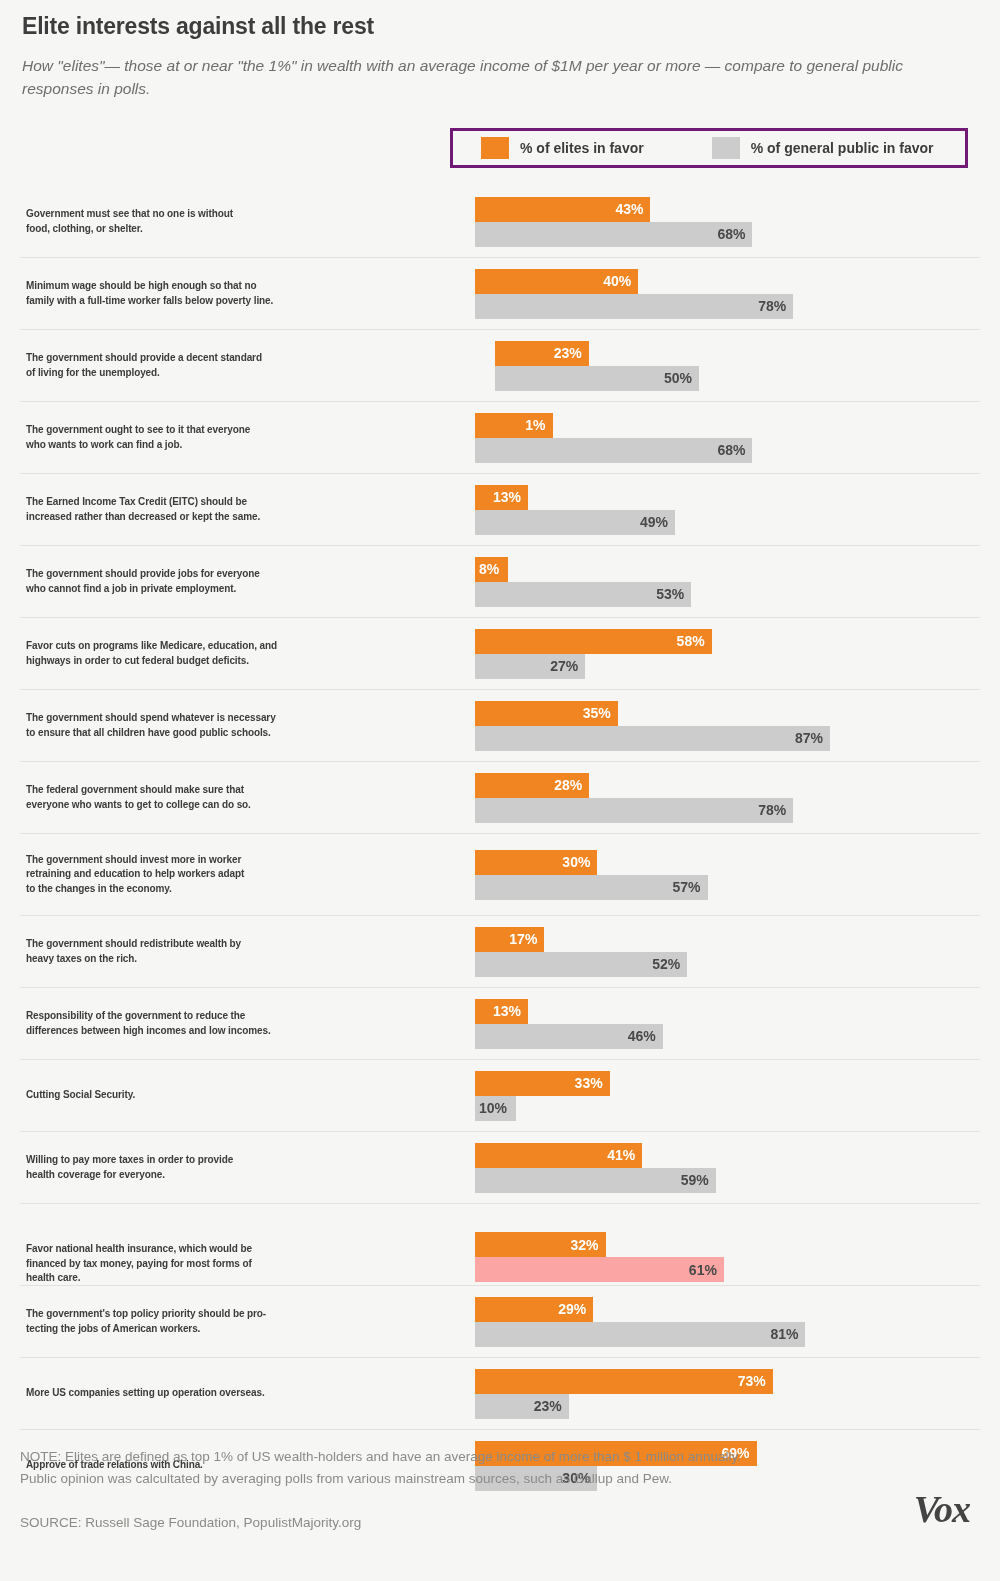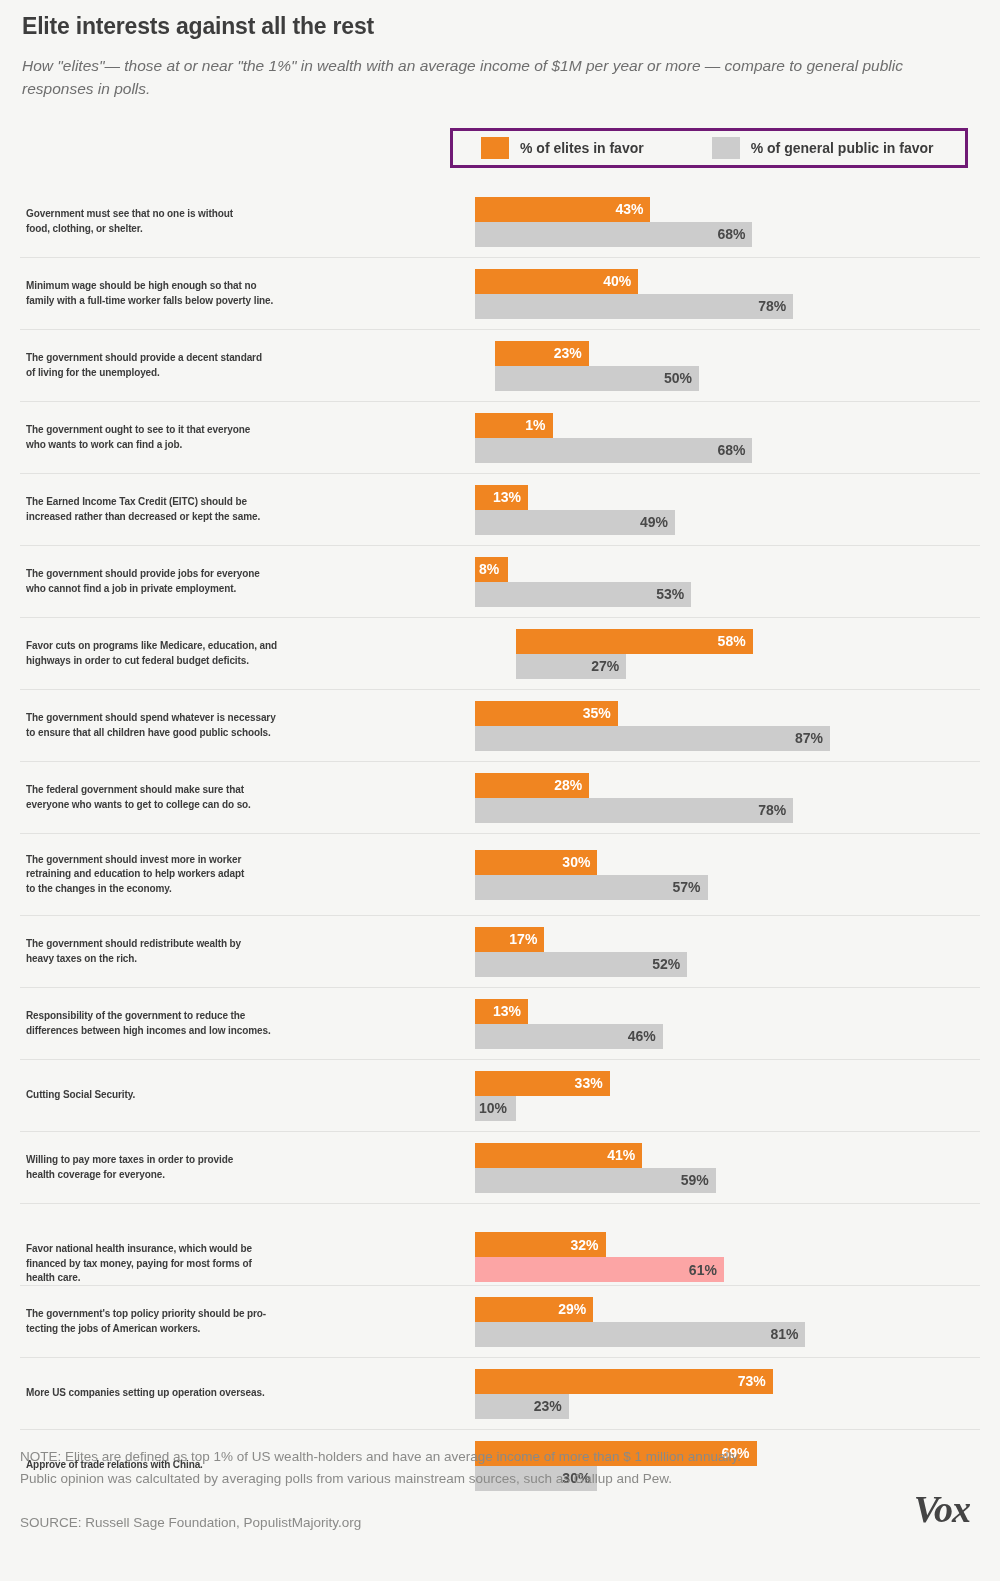--- a/index.html
+++ b/index.html
@@ -243,21 +243,21 @@
       </div>
       <div class="row-bars">
         <div class="bar elite tiny" style="width: 32.64px; background: rgb(240, 133, 33);">
           <span class="bar-value">8%</span>
         </div>
         <div class="bar public" style="width: 216.24px; background: rgb(204, 204, 204);">
           <span class="bar-value">53%</span>
         </div>
       </div>
     </div>
-    <div class="row" style="height: 71px; gap: 41px;">
+    <div class="row" style="height: 71px;">
       <div class="row-label">
         <div>Favor cuts on programs like Medicare, education, and</div>
         <div>highways in order to cut federal budget deficits.</div>
       </div>
       <div class="row-bars">
         <div class="bar elite" style="width: 236.64px; background: rgb(240, 133, 33);">
           <span class="bar-value">58%</span>
         </div>
         <div class="bar public" style="width: 110.16px; background: rgb(204, 204, 204);">
           <span class="bar-value">27%</span>

